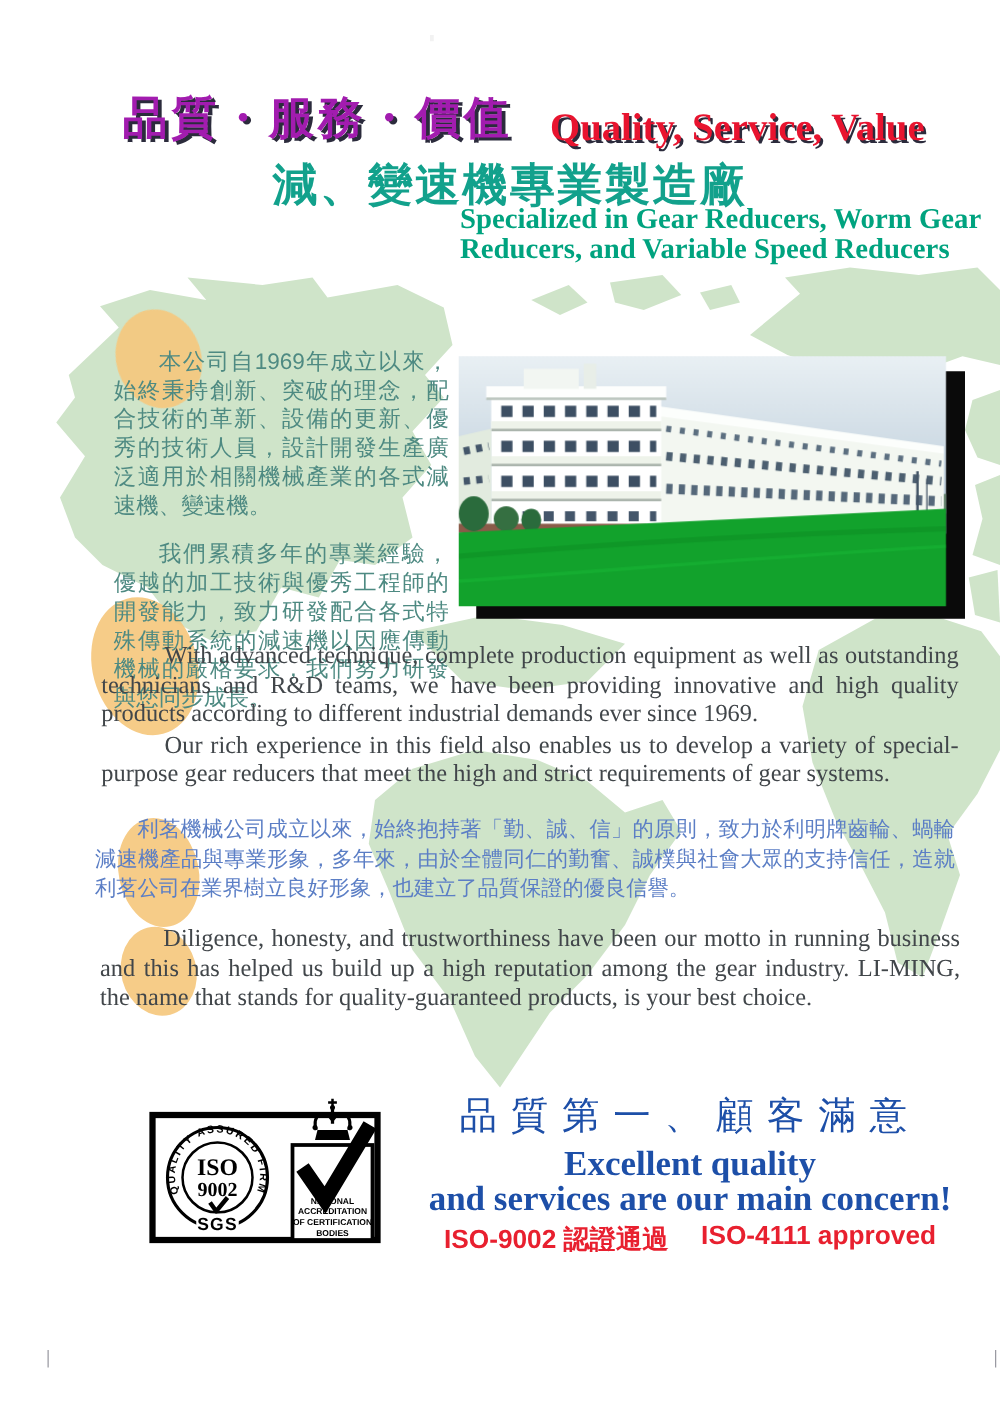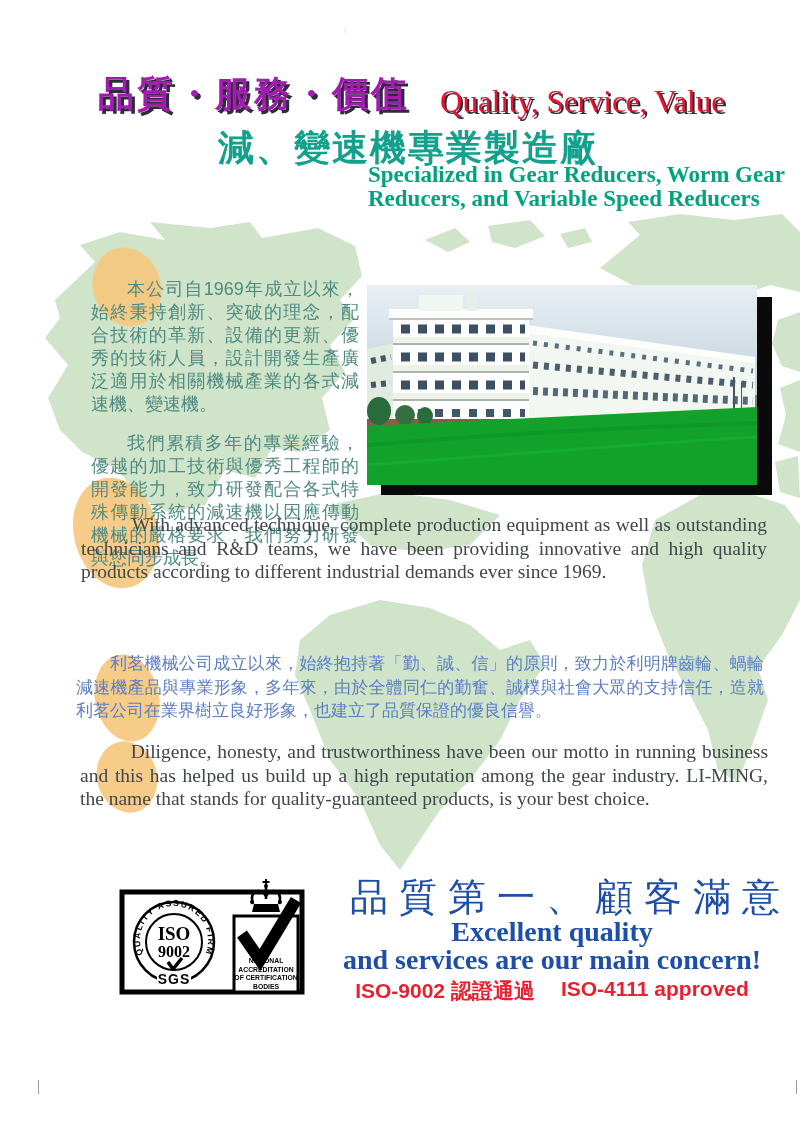--- a/index.html
+++ b/index.html
@@ -3,21 +3,21 @@
 <meta charset="utf-8">
 <style>
   html,body{margin:0;padding:0;background:#ffffff;}
   #page{position:relative;width:800px;height:1122px;background:#ffffff;overflow:hidden;
         font-family:"Liberation Sans","DejaVu Sans",sans-serif;}
   .abs{position:absolute;}
 
   
   #title-zh{left:98px;top:70px;font-size:36px;font-weight:900;color:#a21caf;
             letter-spacing:3px;text-shadow:3px 3px 0 #2b2b3c;white-space:nowrap;}
-  #title-en{left:440px;top:84px;font-size:31px;font-weight:normal;color:#e8142f;
+  #title-en{left:440px;top:84px;font-size:31px;font-weight:bold;color:#e8142f;
             font-family:"Liberation Serif","DejaVu Serif",serif;
             text-shadow:2px 2px 0 #2b2b3c;white-space:nowrap;}
   #subtitle-zh{left:218px;top:124px;font-size:36px;font-weight:bold;color:#12a18c;
             letter-spacing:2px;white-space:nowrap;}
   #subtitle-en{left:368px;top:163px;font-size:23px;line-height:24px;font-weight:bold;
             color:#00a37f;font-family:"Liberation Serif","DejaVu Serif",serif;}
 
   
   #intro-zh{left:75px;top:262px;width:300px;font-size:18px;line-height:23px;
             color:#4e8a82;text-align:justify;}
@@ -30,21 +30,21 @@
   #motto-zh p{margin:0;text-indent:2em;}
   #motto-en{left:80px;top:740px;width:688px;font-size:19.5px;line-height:23.5px;
             color:#41464a;font-family:"Liberation Serif","DejaVu Serif",serif;text-align:justify;}
   #motto-en p{margin:0;text-indent:2.6em;}
 
   
   #photo-shadow{left:381px;top:297px;width:391px;height:198px;background:#0a0a0a;}
   #factory-photo{left:367px;top:285px;width:390px;height:200px;}
 
   
-  #slogan-zh{left:350px;top:872px;width:404px;text-align:center;font-size:38px;
+  #slogan-zh{left:350px;top:872px;width:404px;text-align:center;font-size:30px;
              letter-spacing:11px;color:#1d4fa8;white-space:nowrap;
              font-family:Liberation Serif, serif;}
   #slogan-en1{left:350px;top:916px;width:404px;text-align:center;font-size:28px;
              font-weight:bold;color:#1d4fa8;font-family:"Liberation Serif","DejaVu Serif",serif;}
   #slogan-en2{left:330px;top:944px;width:444px;text-align:center;font-size:28px;
              font-weight:bold;color:#1d4fa8;font-family:"Liberation Serif","DejaVu Serif",serif;white-space:nowrap;}
   #iso-line{left:330px;top:977px;width:444px;display:flex;justify-content:center;gap:26px;
              font-size:21px;font-weight:bold;color:#e8202f;white-space:nowrap;}
 
   #badge{left:116px;top:858px;width:200px;height:140px;}
@@ -143,20 +143,21 @@
     <rect x="366" y="92" width="2" height="32" fill="#445566"></rect>
     <rect x="374" y="98" width="1" height="26" fill="#445566"></rect>
 
     <polygon points="0,141 390,122 390,200 0,200" fill="#12a22c"></polygon>
     <path d="M0 160 C 120 150 260 142 390 138" stroke="#0e8f25" stroke-width="4" fill="none" opacity="0.6"></path>
     <path d="M0 180 C 140 170 280 158 390 152" stroke="#17b835" stroke-width="3" fill="none" opacity="0.5"></path>
   </svg>
 
   <div class="abs" id="intro-en">
     <p>With advanced technique, complete production equipment as well as outstanding technicians and R&amp;D teams, we have been providing innovative and high quality products according to different industrial demands ever since 1969.</p>
+    <p>Our rich experience in this field also enables us to develop a variety of special-purpose gear reducers that meet the high and strict requirements of gear systems.</p>
   </div>
 
   <div class="abs" id="motto-en">
     <p>Diligence, honesty, and trustworthiness have been our motto in running business and this has helped us build up a high reputation among the gear industry. LI-MING, the name that stands for quality-guaranteed products, is your best choice.</p>
   </div>
 
   <div class="abs" id="motto-zh">
     <p>利茗機械公司成立以來，始終抱持著「勤、誠、信」的原則，致力於利明牌齒輪、蝸輪減速機產品與專業形象，多年來，由於全體同仁的勤奮、誠樸與社會大眾的支持信任，造就利茗公司在業界樹立良好形象，也建立了品質保證的優良信譽。</p>
   </div>
 

